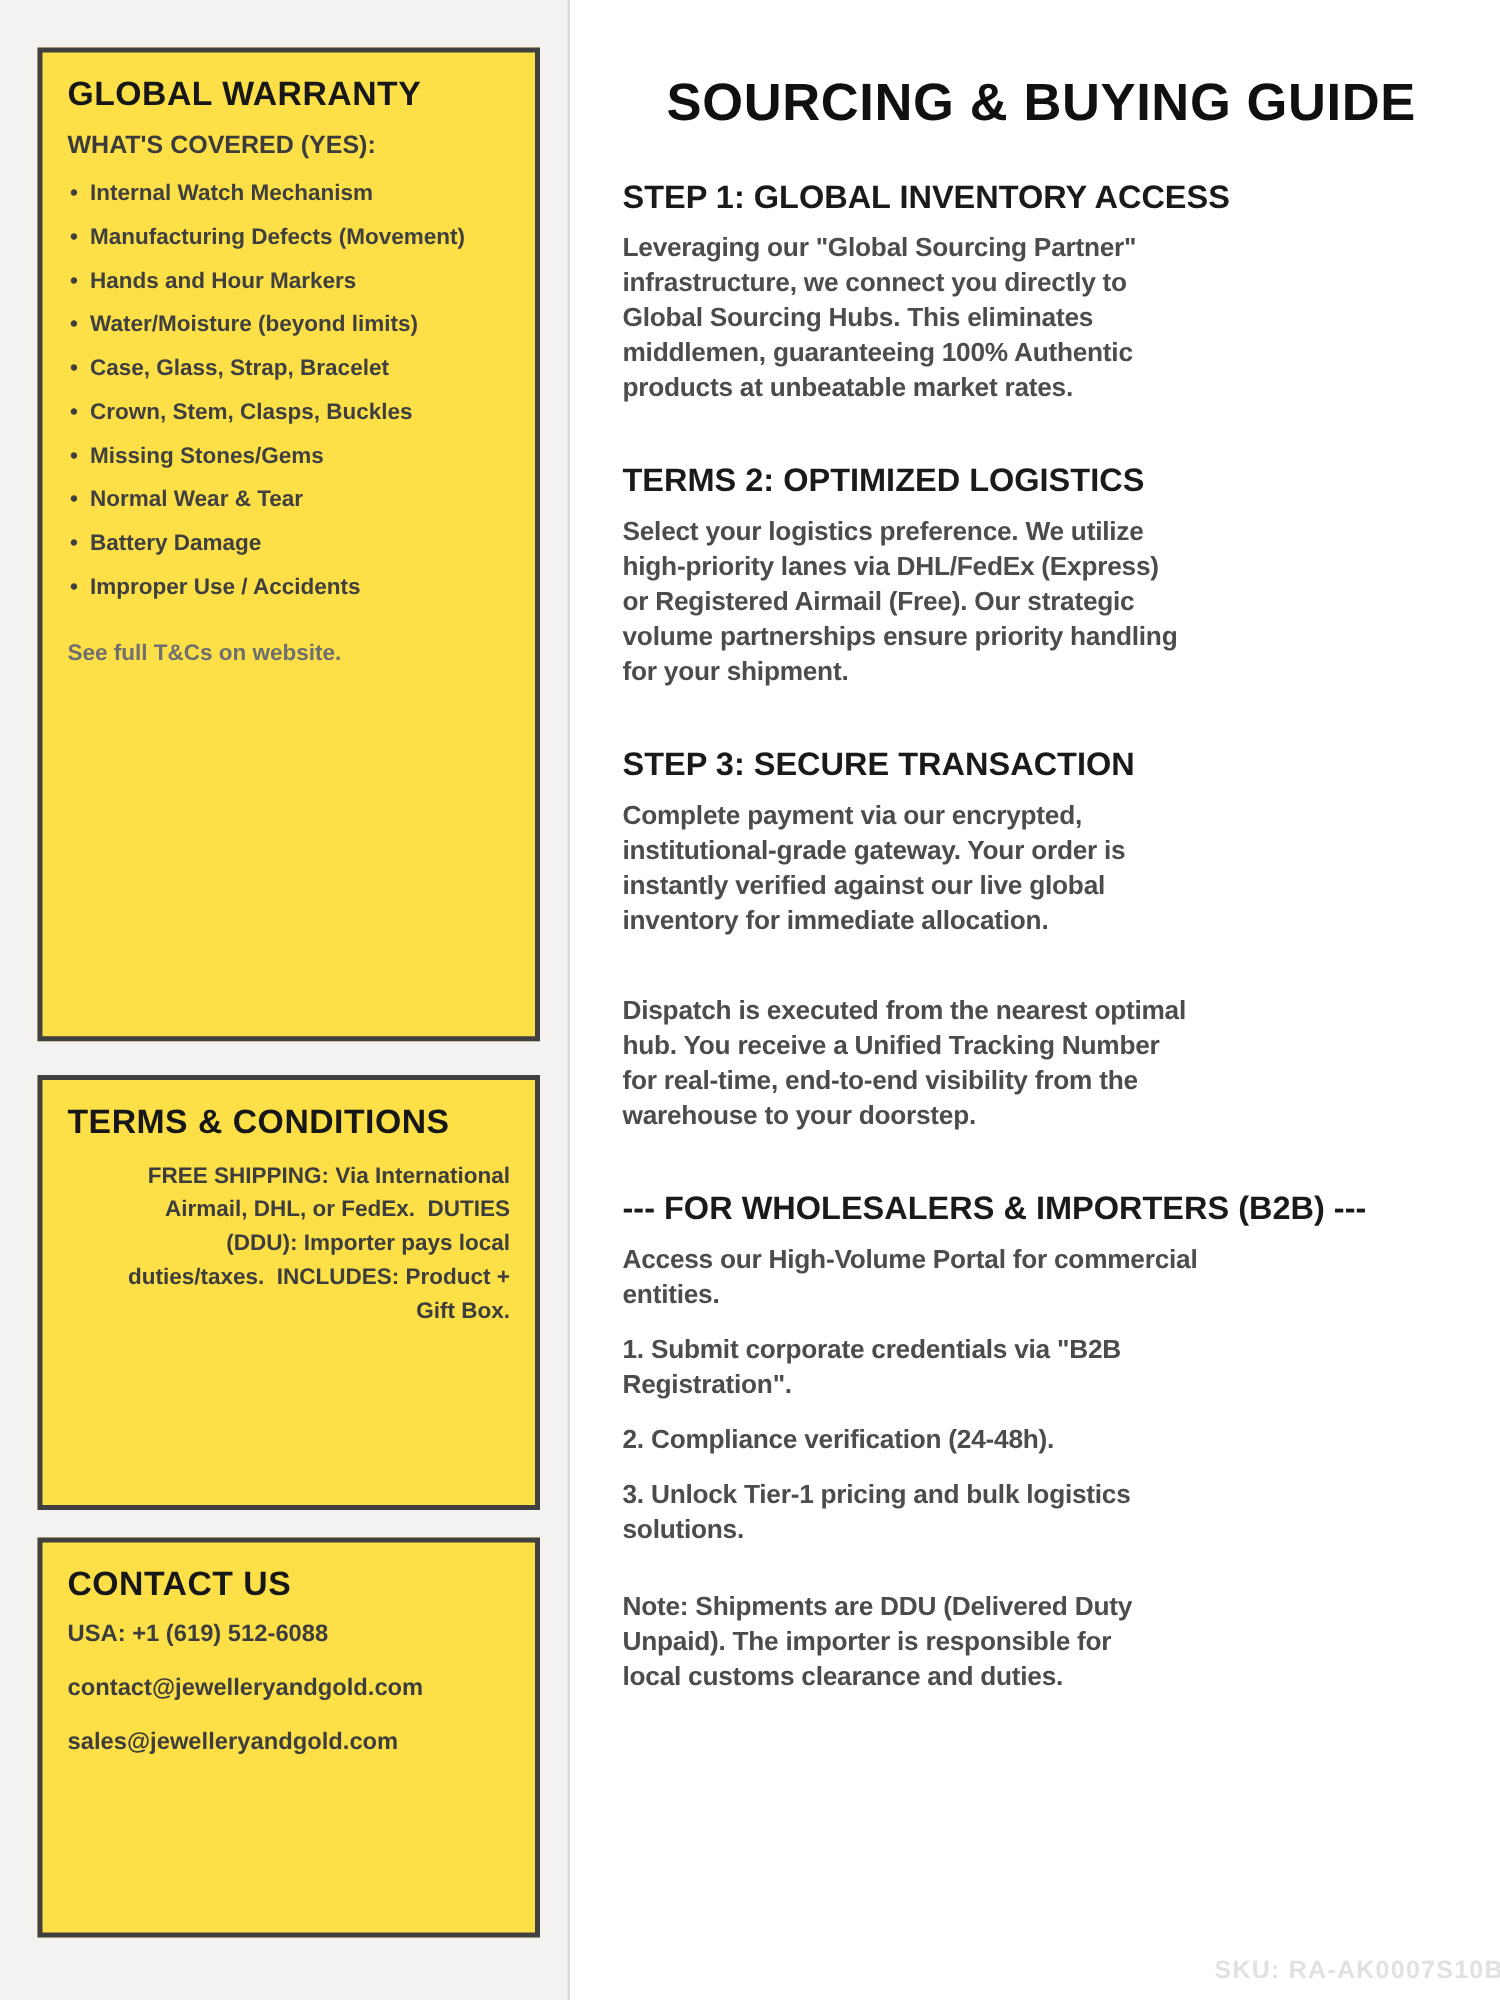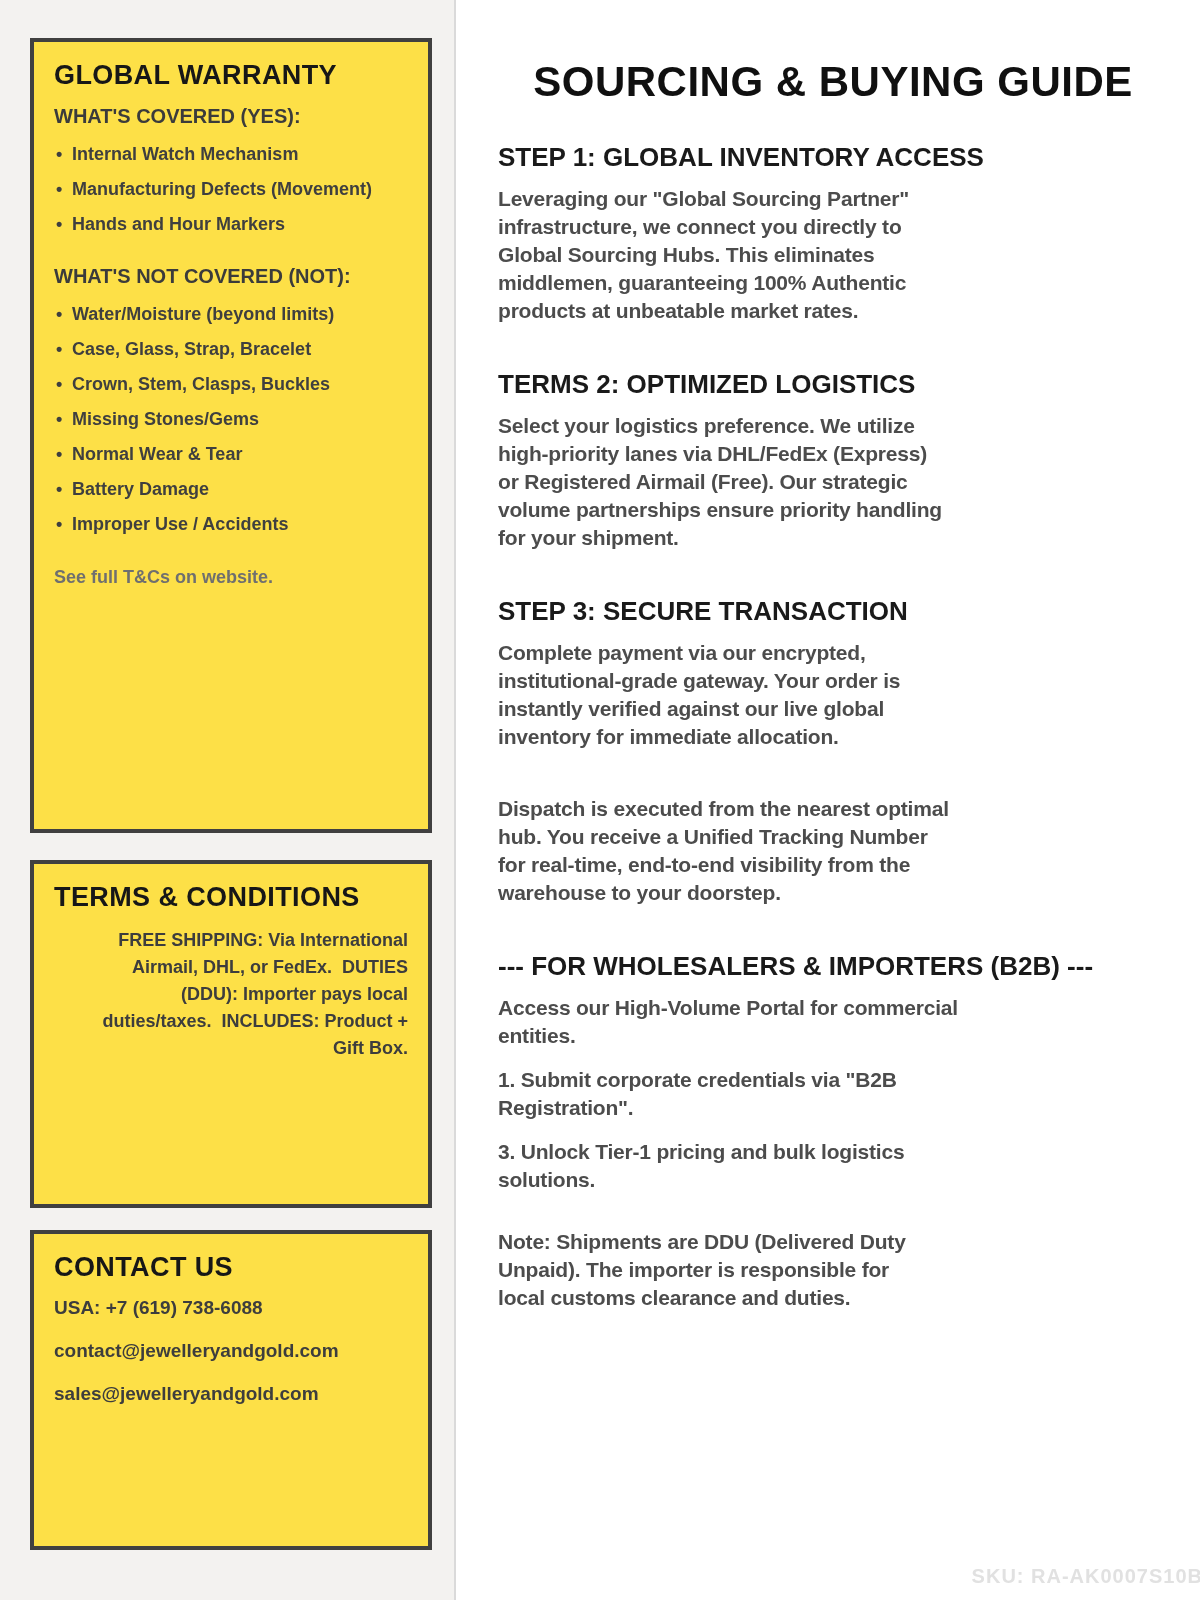--- a/index.html
+++ b/index.html
@@ -107,21 +107,20 @@
 <aside class="sidebar">
 
   <section class="panel panel-warranty">
     <h2 class="panel-title">GLOBAL WARRANTY</h2>
     <h3 class="sub-heading">WHAT'S COVERED (YES):</h3>
     <ul class="w-list">
       <li>Internal Watch Mechanism</li>
       <li>Manufacturing Defects (Movement)</li>
       <li>Hands and Hour Markers</li>
     </ul>
-    <h3 class="sub-heading not-covered">WHAT'S NOT COVERED (NOT):</h3>
     <ul class="w-list">
       <li>Water/Moisture (beyond limits)</li>
       <li>Case, Glass, Strap, Bracelet</li>
       <li>Crown, Stem, Clasps, Buckles</li>
       <li>Missing Stones/Gems</li>
       <li>Normal Wear &amp; Tear</li>
       <li>Battery Damage</li>
       <li>Improper Use / Accidents</li>
     </ul>
     <p class="footnote">See full T&amp;Cs on website.</p>
@@ -131,21 +130,21 @@
     <h2 class="panel-title">TERMS &amp; CONDITIONS</h2>
     <p class="terms-body">FREE SHIPPING: Via International
 Airmail, DHL, or FedEx.  DUTIES
 (DDU): Importer pays local
 duties/taxes.  INCLUDES: Product +
 Gift Box.</p>
   </section>
 
   <section class="panel panel-contact">
     <h2 class="panel-title">CONTACT US</h2>
-    <p class="contact-line">USA: +7 (619) 738-6088</p>
+    <p class="contact-line">USA: +1 (619) 512-6088</p>
     <p class="contact-line">contact@jewelleryandgold.com</p>
     <p class="contact-line">sales@jewelleryandgold.com</p>
   </section>
 
 </aside>
 
 <main class="main">
   <h1 class="main-title">SOURCING &amp; BUYING GUIDE</h1>
 
   <section class="step">
@@ -180,20 +179,21 @@
 for real-time, end-to-end visibility from the
 warehouse to your doorstep.</p>
   </section>
 
   <section class="b2b">
     <h3 class="b2b-heading">--- FOR WHOLESALERS &amp; IMPORTERS (B2B) ---</h3>
     <p class="body-text">Access our High-Volume Portal for commercial
 entities.</p>
     <p class="body-text item">1. Submit corporate credentials via "B2B
 Registration".</p>
+    <p class="body-text item">2. Compliance verification (24-48h).</p>
     <p class="body-text item">3. Unlock Tier-1 pricing and bulk logistics
 solutions.</p>
     <p class="body-text note">Note: Shipments are DDU (Delivered Duty
 Unpaid). The importer is responsible for
 local customs clearance and duties.</p>
   </section>
 
   <div class="sku">SKU: RA-AK0007S10B</div>
 </main>
 

